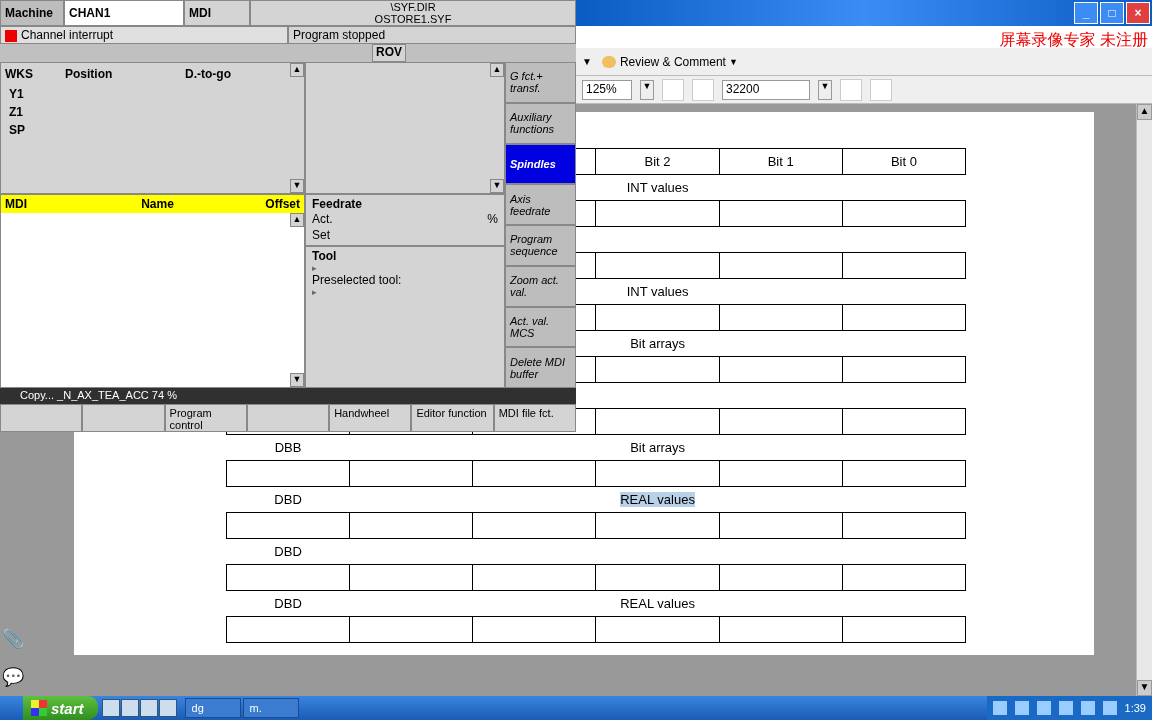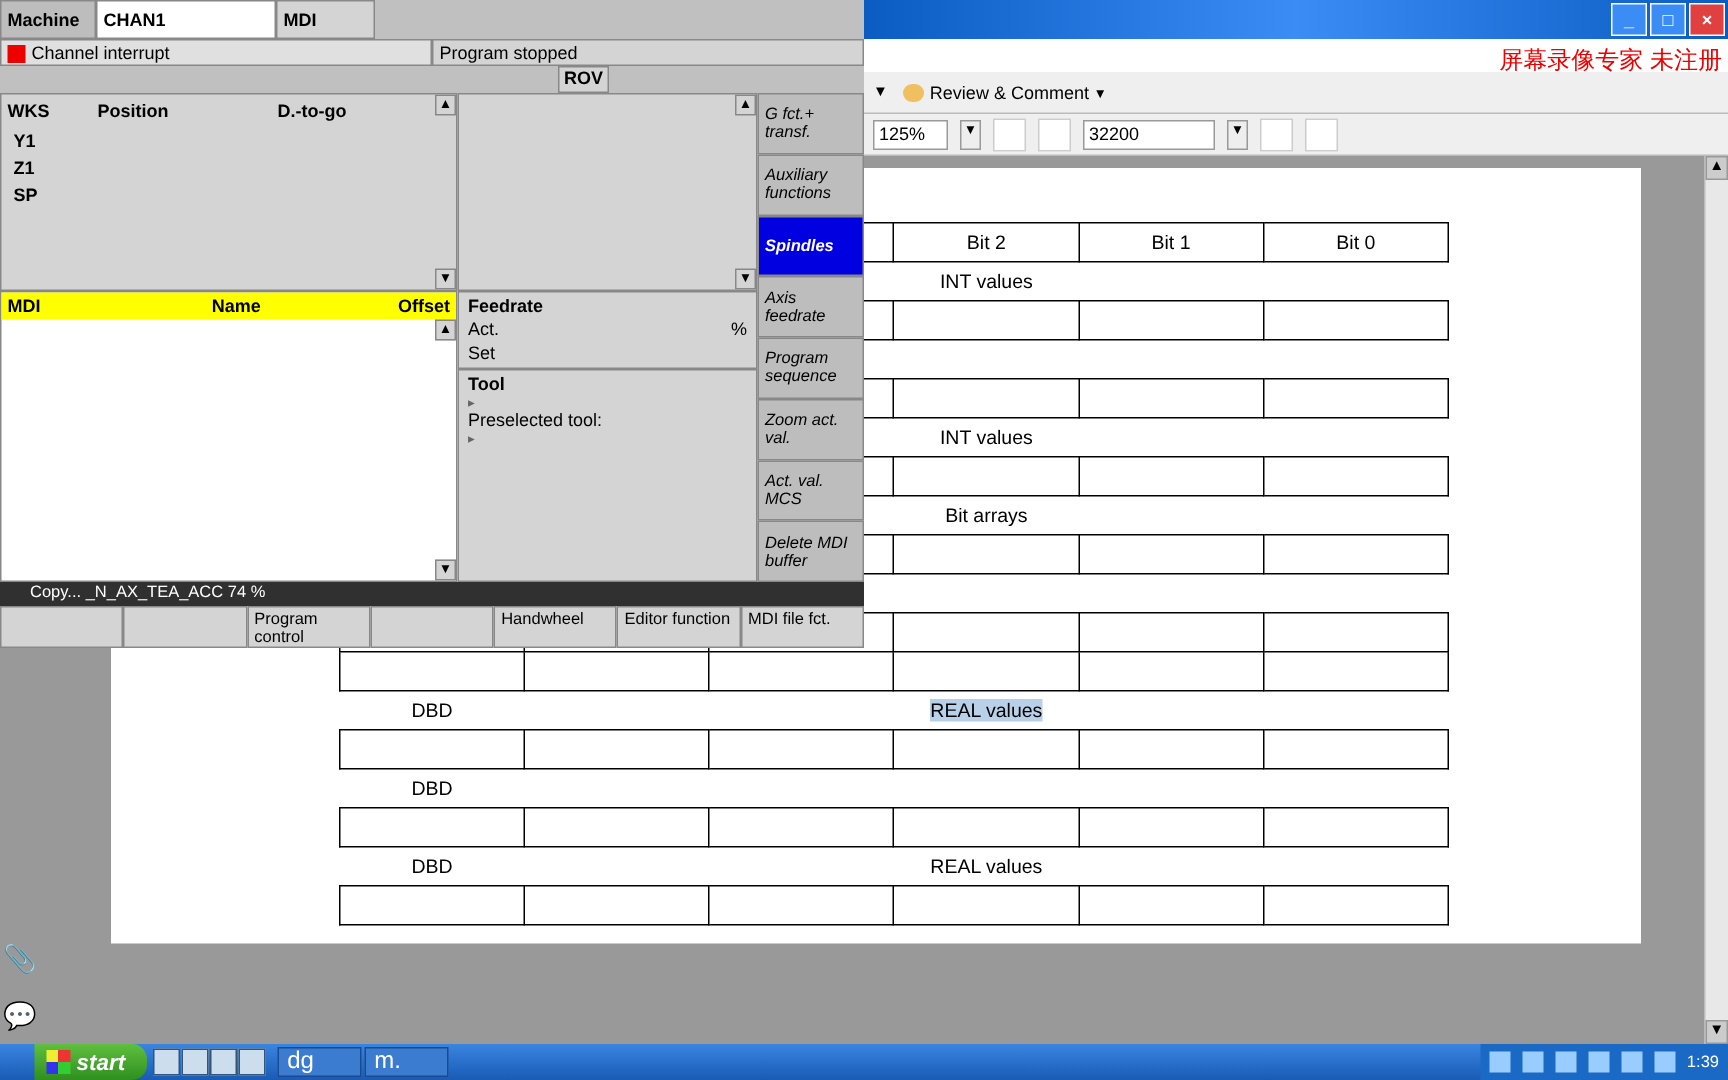--- a/index.html
+++ b/index.html
@@ -104,21 +104,21 @@
 .side-icons { position: absolute; left: 2px; bottom: 30px; display: flex; flex-direction: column; gap: 14px; }
 .side-icons .ic { width: 24px; height: 24px; font-size: 18px; cursor: pointer; }
 
 
 .taskbar { position: absolute; left: 0; right: 0; bottom: 0; height: 24px; background: linear-gradient(#3a85e0, #195bb5); display: flex; align-items: center; }
 .taskbar .start { height: 24px; background: linear-gradient(#5fbf3f, #2f8f1f); color: #fff; font-weight: bold; font-style: italic; padding: 0 14px 0 8px; display: flex; align-items: center; border-radius: 0 10px 10px 0; cursor: pointer; font-size: 15px; margin-left: 23px; }
 .taskbar .start .logo { width: 16px; height: 16px; background: conic-gradient(#e33 0 25%, #3c3 25% 50%, #33e 50% 75%, #ee3 75% 100%); margin-right: 4px; }
 .taskbar .ql { display: flex; gap: 1px; margin-left: 4px; }
 .taskbar .ql .i { width: 18px; height: 18px; background: #cde; border: 1px solid #357; cursor: pointer; }
 .taskbar .tasks { display: flex; gap: 2px; margin-left: 8px; }
-.taskbar .tasks .t { height: 20px; min-width: 56px; background: #3b7bd0; border: 1px solid #1a4a90; color: #fff; font-size: 16px; padding: 1px 6px; display: flex; align-items: center; cursor: pointer; }
+.taskbar .tasks .t { height: 20px; min-width: 56px; background: #3b7bd0; border: 1px solid #1a4a90; color: #fff; font-size: 11px; padding: 1px 6px; display: flex; align-items: center; cursor: pointer; }
 .taskbar .tray { margin-left: auto; background: #1a6ac5; height: 24px; display: flex; align-items: center; padding: 0 6px; color: #fff; font-size: 11px; gap: 8px; }
 .taskbar .tray .ti { width: 14px; height: 14px; background: #9cf; cursor: pointer; }
 </style>
 </head>
 <body>
 
 <div class="titlebar">
   <div class="winbtn">_</div>
   <div class="winbtn">□</div>
   <div class="winbtn close">×</div>
@@ -127,20 +127,24 @@
 <div class="watermark">
   <span>屏幕录像专家 未注册</span>
   <span class="x">×</span>
 </div>
 
 <div class="hmi">
   <div class="hmi-top">
     <div class="cell mach-l">Machine</div>
     <div class="cell chan">CHAN1</div>
     <div class="cell mdi-l">MDI</div>
+    <div class="cell path">
+      <div>\SYF.DIR</div>
+      <div>OSTORE1.SYF</div>
+    </div>
   </div>
   <div class="hmi-status">
     <div class="ci">
         <div class="sq"></div>
         <span>Channel interrupt</span>
       </div>
     <div class="ps">Program stopped</div>
   </div>
   <div class="hmi-rov">
       <div class="rov">ROV</div>
@@ -312,20 +316,24 @@
             <td colspan="5"></td>
           </tr>
       <tr>
             <td class="row-lbl"></td>
             <td></td>
             <td></td>
             <td></td>
             <td></td>
             <td></td>
           </tr>
+      <tr class="hdr-row">
+            <td class="row-lbl">DBB</td>
+            <td colspan="5" class="span-txt">Bit arrays</td>
+          </tr>
       <tr>
             <td></td>
             <td></td>
             <td></td>
             <td></td>
             <td></td>
             <td></td>
           </tr>
       <tr class="hdr-row">
             <td class="row-lbl">DBD</td>

